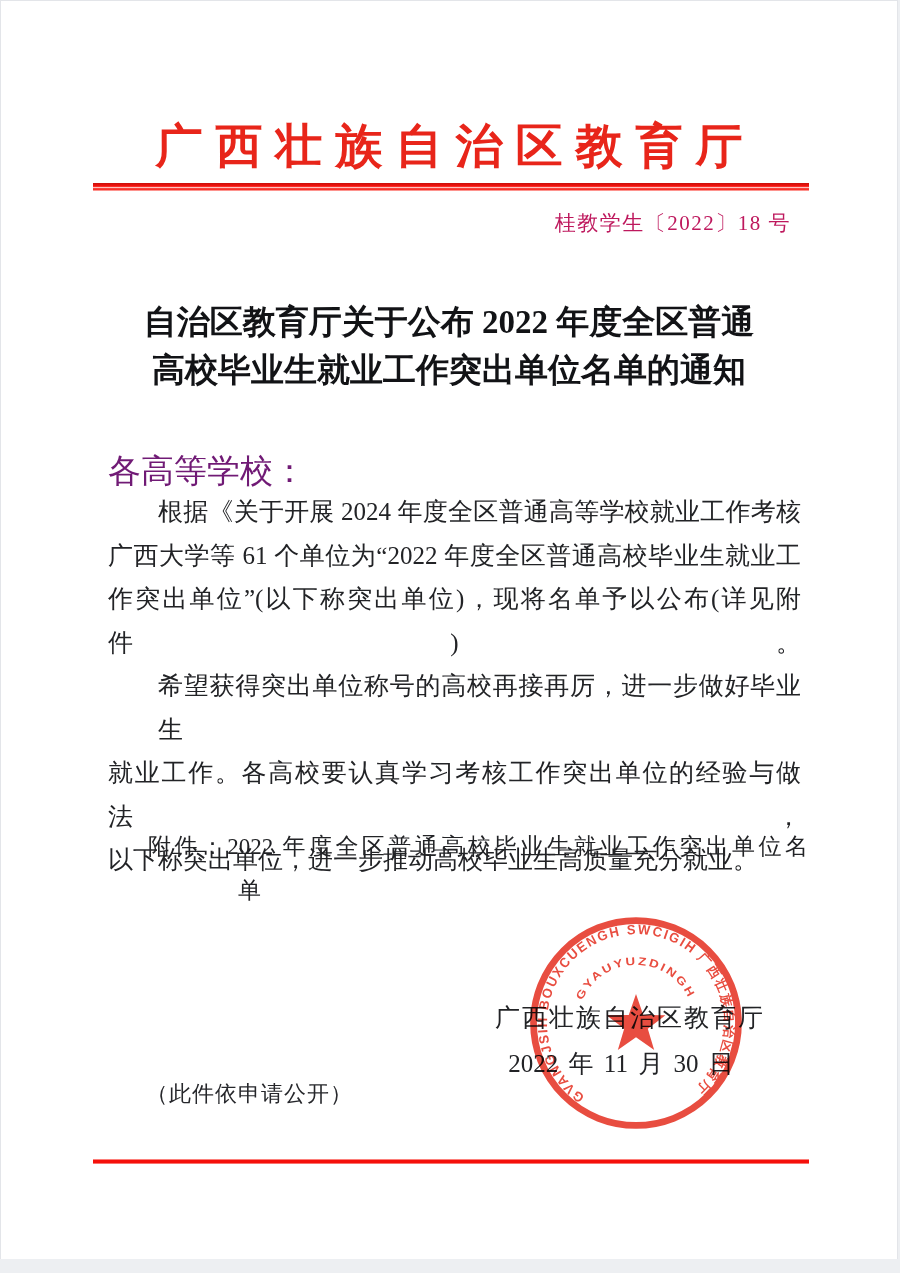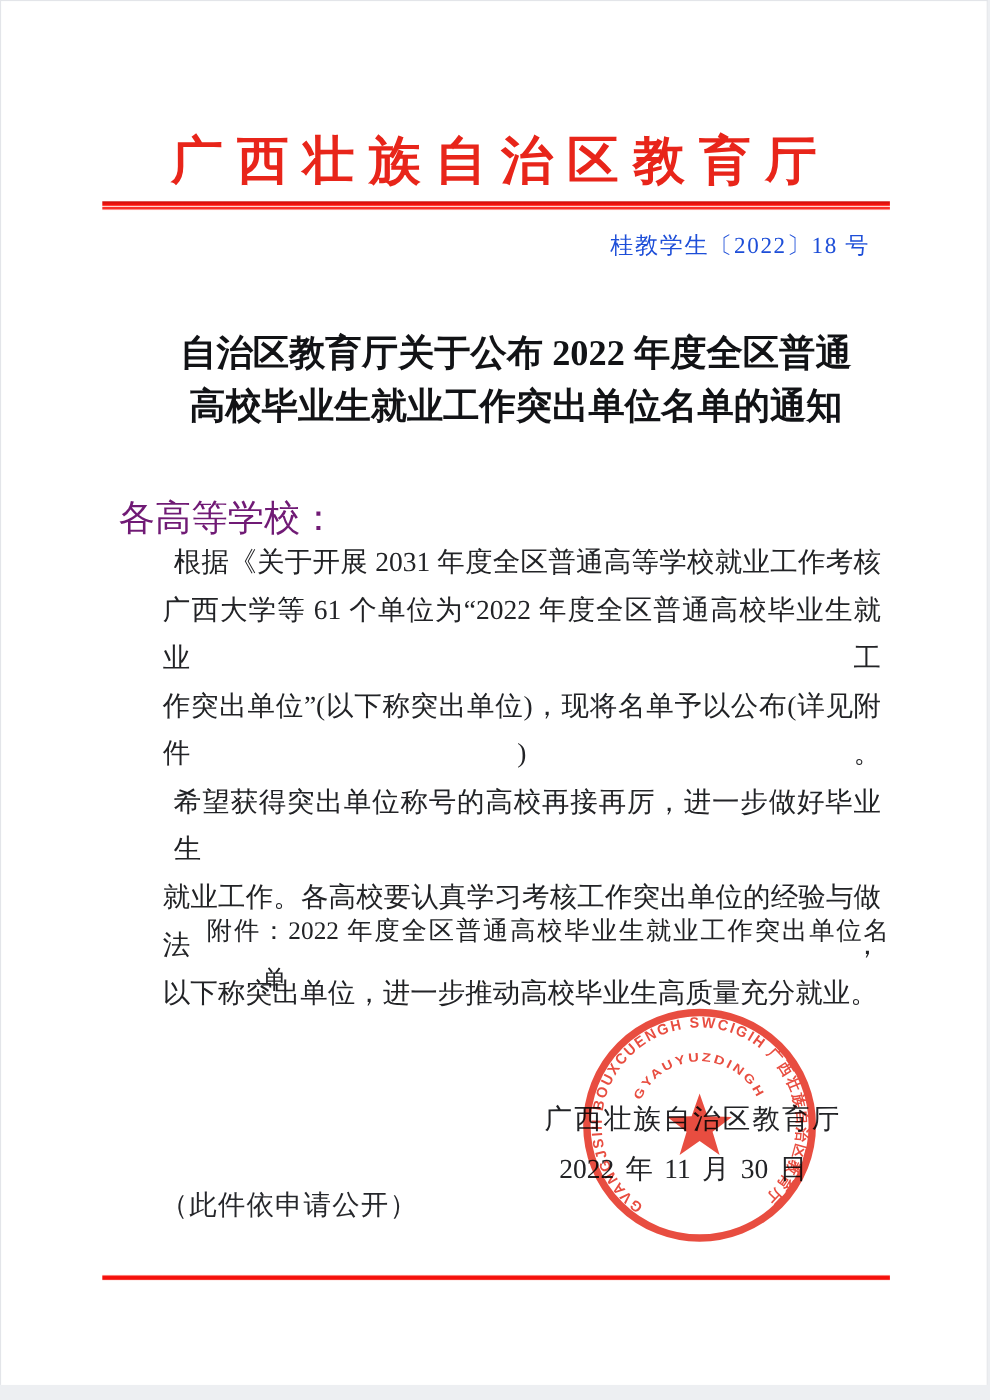--- a/index.html
+++ b/index.html
@@ -28,61 +28,61 @@
     white-space:nowrap;
   }
   .rule-top{
     position:absolute;top:182px;left:92px;width:716px;height:8px;
     background:linear-gradient(to bottom,
       #c9100c 0%, #f5130d 38%, #ff4b44 50%,
       #ffe3e1 58%, #f93029 70%, #f93029 82%, #ffc9c5 100%);
   }
   .doc-number{
     position:absolute;top:208px;right:106px;
-    font-size:21px;color:#1d4ed8;letter-spacing:1.5px;
+    font-size:21px;color:#be185d;letter-spacing:1.5px;
     white-space:nowrap;
     font-family:Liberation Serif, serif;
   }
   
   .doc-title{
     position:absolute;top:297px;left:0;right:0;
     text-align:center;
     font-size:33px;font-weight:bold;color:#121316;
     line-height:48px;
   }
   
   .salutation{
     position:absolute;top:448px;left:107px;
     font-size:33px;color:#701a75;
   }
   .body-block{
     position:absolute;top:489px;left:107px;width:693px;
     font-size:25px;color:#222326;
     line-height:43.5px;
   }
-  .line{white-space:nowrap;padding-left:40px;}
+  .line{white-space:nowrap;}
   .indent{padding-left:50px;}
   .jst{white-space:normal;text-align:justify;text-align-last:justify;}
   .attachment{
     position:absolute;top:824px;left:147px;width:660px;
     font-size:23px;color:#222326;line-height:43.5px;
   }
   .att-l2{padding-left:90px;}
   
   .signature{
     position:absolute;top:994px;right:150px;width:252px;
     text-align:center;
     font-size:25px;color:#222326;line-height:46px;
   }
   .sig-agency{letter-spacing:2px;white-space:nowrap;}
   .sig-date{word-spacing:4px;white-space:nowrap;}
   
   .footer-note{
     position:absolute;top:1078px;left:145px;
-    font-size:25px;color:#26272b;letter-spacing:1px;
+    font-size:22px;color:#26272b;letter-spacing:1px;
   }
   .rule-bottom{
     position:absolute;top:1158px;left:92px;width:716px;height:5px;
     background:linear-gradient(to bottom,#ffb7b2 0%,#f5100b 30%,#f5100b 80%,#ffd4d1 100%);
   }
   
   .seal{
     position:absolute;left:519px;top:906px;
     width:232px;height:232px;
     mix-blend-mode:multiply;
@@ -107,21 +107,21 @@
     <div class="doc-number">桂教学生〔2022〕18 号</div>
 
     <div class="doc-title">
       <div class="line">自治区教育厅关于公布 2022 年度全区普通</div>
       <div class="line">高校毕业生就业工作突出单位名单的通知</div>
     </div>
 
     <div class="salutation">各高等学校：</div>
 
     <div class="body-block">
-      <div class="line indent jst">根据《关于开展 2031 年度全区普通高等学校就业工作考核</div>
+      <div class="line indent jst">根据《关于开展 2024 年度全区普通高等学校就业工作考核</div>
       <div class="line jst">广西大学等 61 个单位为“2022 年度全区普通高校毕业生就业工</div>
       <div class="line jst">作突出单位”(以下称突出单位)，现将名单予以公布(详见附件)。</div>
       <div class="line indent jst">希望获得突出单位称号的高校再接再厉，进一步做好毕业生</div>
       <div class="line jst">就业工作。各高校要认真学习考核工作突出单位的经验与做法，</div>
       <div class="line">以下称突出单位，进一步推动高校毕业生高质量充分就业。</div>
     </div>
 
     <div class="attachment">
       <div class="line jst">附件：2022 年度全区普通高校毕业生就业工作突出单位名</div>
       <div class="line att-l2">单</div>

